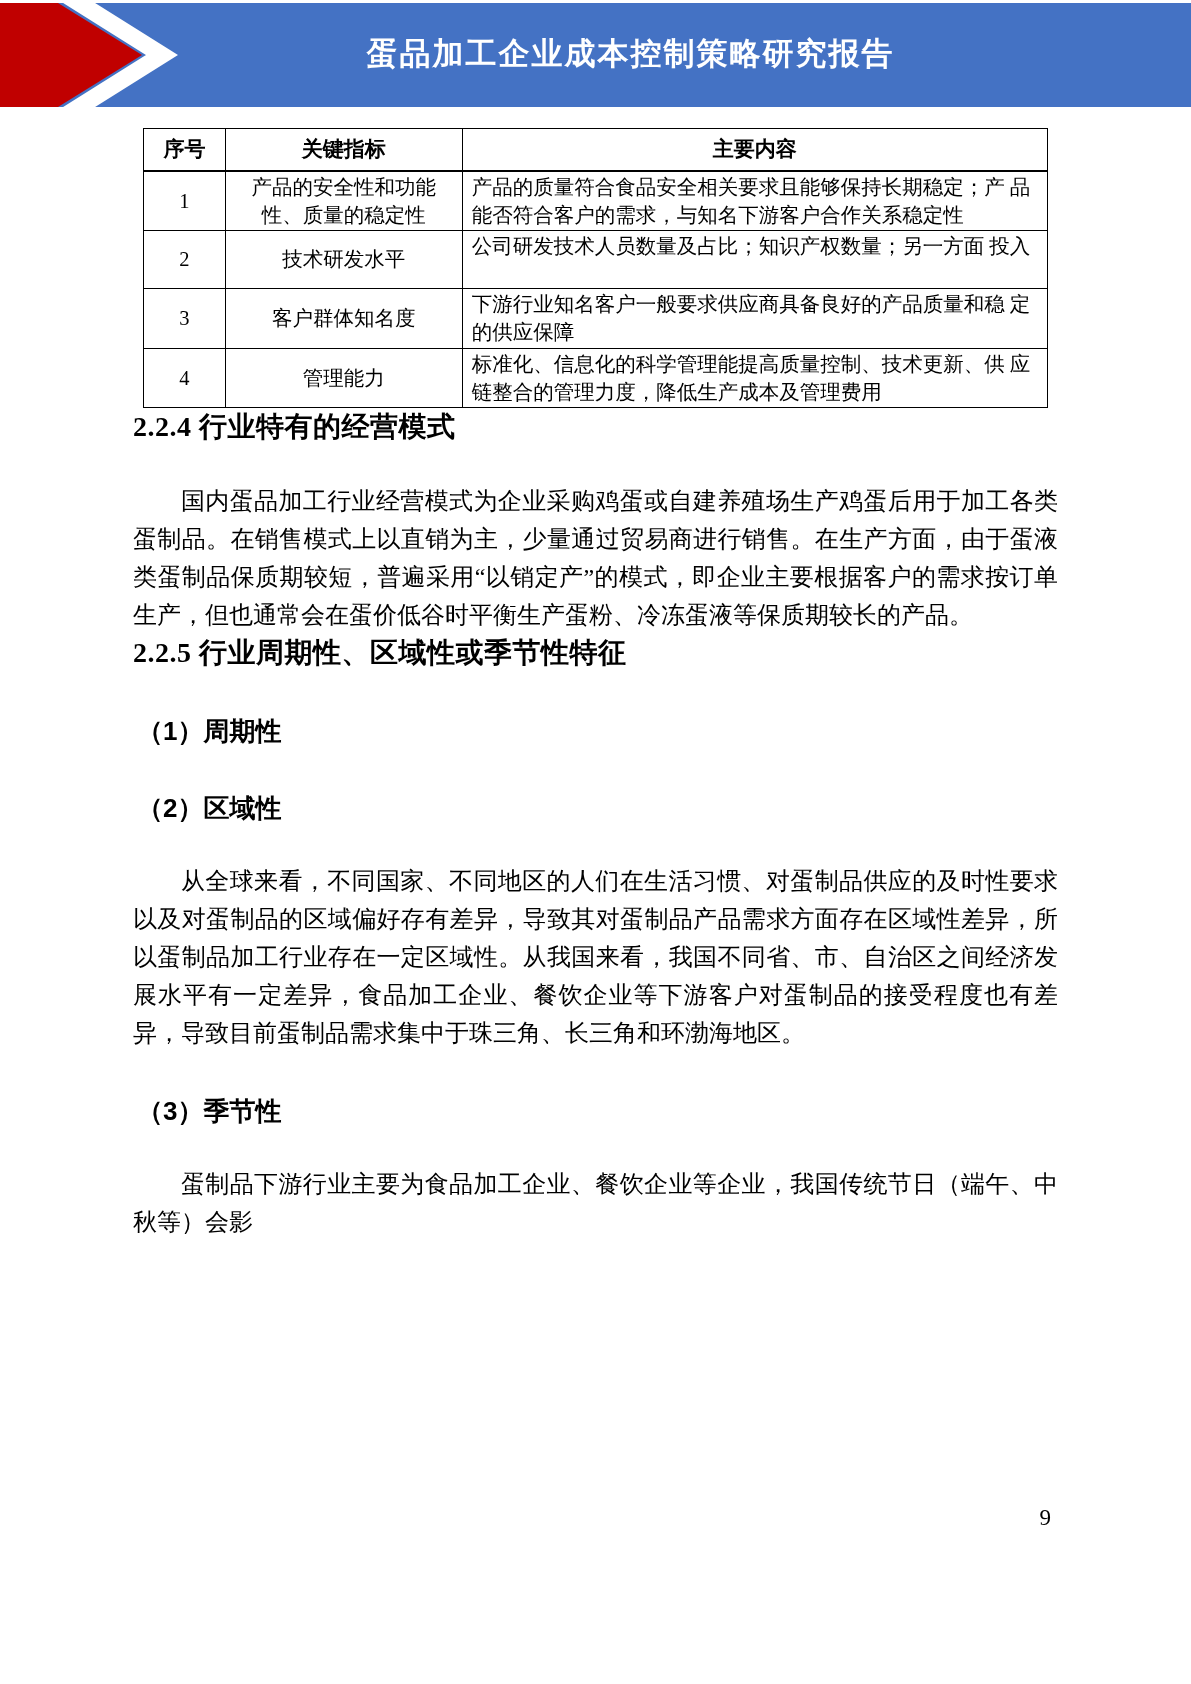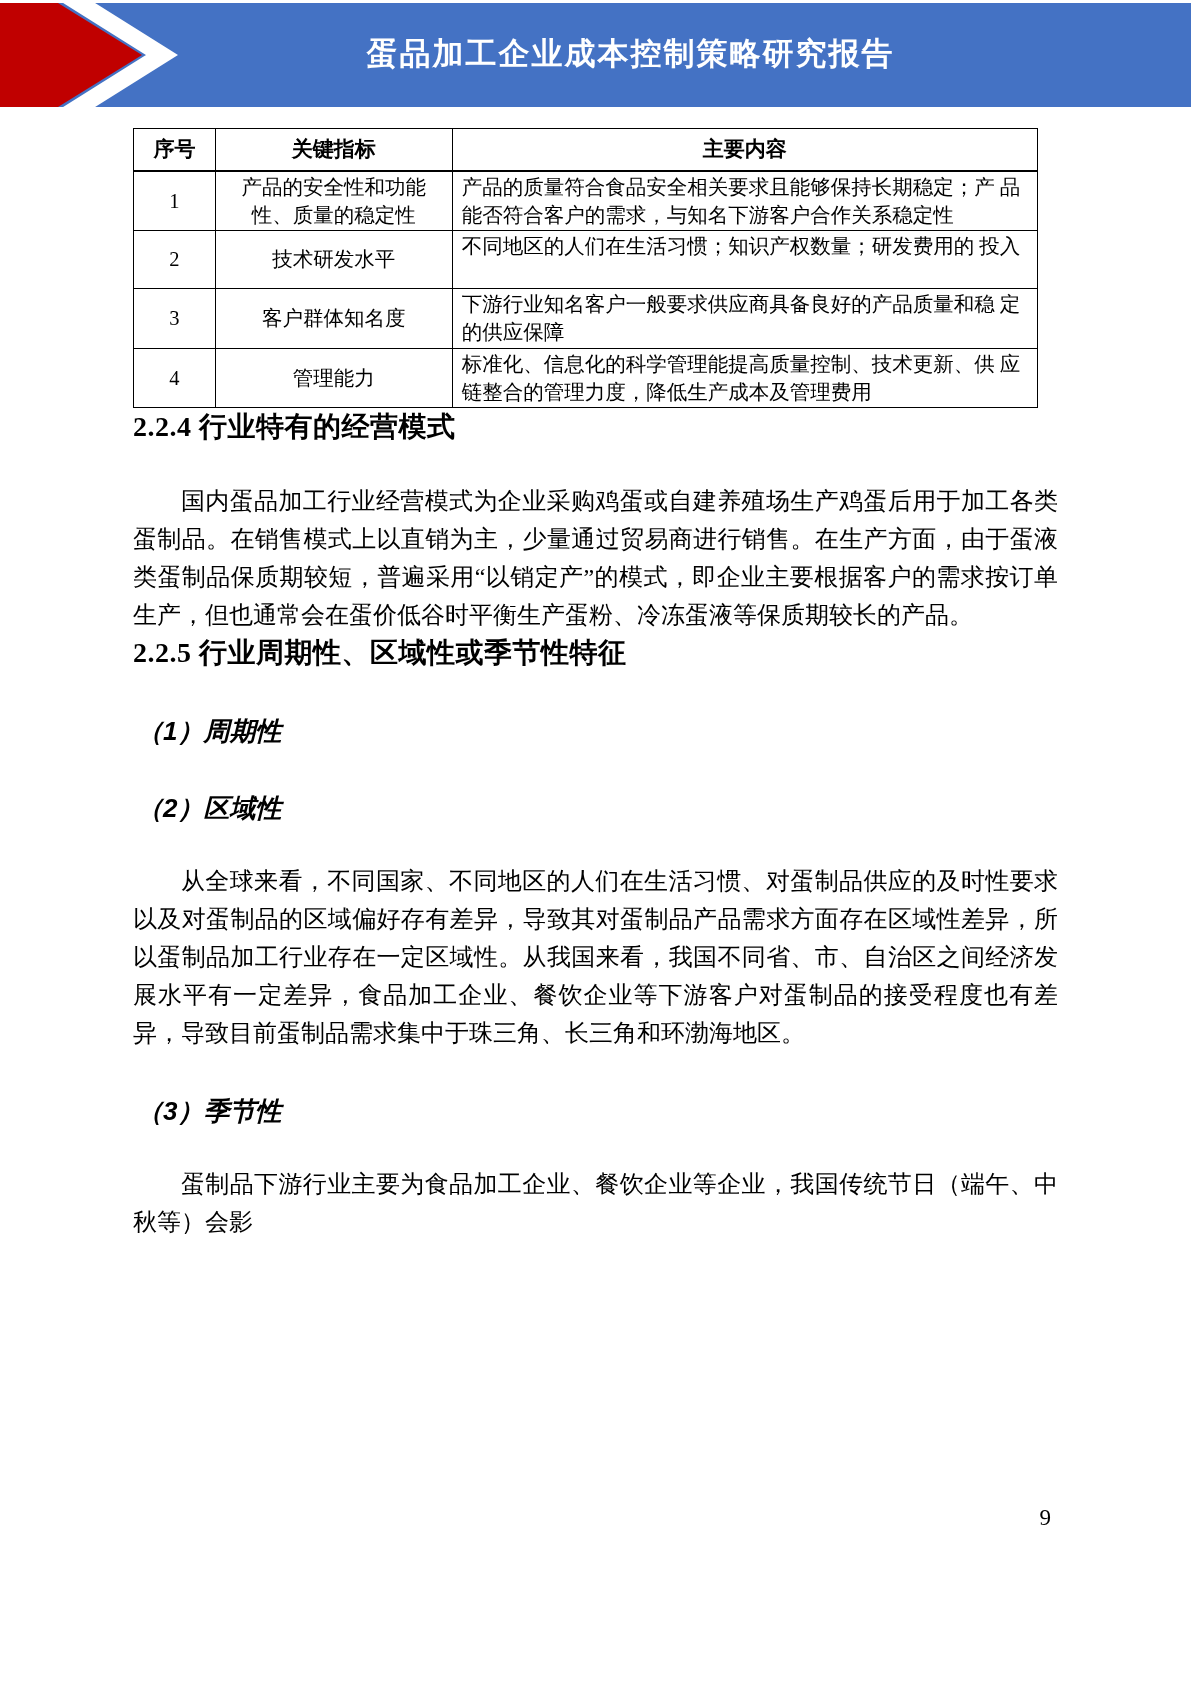--- a/index.html
+++ b/index.html
@@ -17,40 +17,40 @@
   .banner-arrow { position:absolute; left:0; top:-2px; width:210px; height:108px; }
   .banner-title {
     position:absolute; left:0; top:0; width:100%; height:104px;
     line-height:102px; text-align:center; padding-left:70px;
     color:#fff; font-family:"Liberation Sans","DejaVu Sans",sans-serif;
     font-weight:bold; font-size:31px; letter-spacing:2px;
   }
   
   .content { position:absolute; top:128px; left:133px; width:925px; }
   table.indicators {
-    border-collapse:collapse; width:905px; 
+    border-collapse:collapse; width:905px; margin-left:10px;
     font-size:20.5px; line-height:28px;
   }
   table.indicators th, table.indicators td { border:1.5px solid #000; padding:1px 7px; }
   table.indicators th {
     height:42px; font-weight:bold; text-align:center; font-size:21px;
     border-bottom-width:2px;
   }
   table.indicators td.c-no { width:82px; text-align:center; vertical-align:middle; }
   table.indicators td.c-ind { width:237px; text-align:center; vertical-align:middle; }
   table.indicators td.c-con { width:586px; text-align:left; vertical-align:top;padding-left:9px; }
   tr.r0 td { height:58px; } tr.r1 td { height:58px; }
   tr.r2 td { height:60px; } tr.r3 td { height:58px; }
   h2.sec {
     font-family:Liberation Serif, serif;
     font-size:28px; font-weight:bold; letter-spacing:0.5px;
   }
   h3.sub {
     font-family:"Liberation Sans","DejaVu Sans",sans-serif;
-    font-size:26px; font-weight:bold; margin:42px 0 0 4px;font-style:italic;
+    font-size:26px; font-weight:bold; margin:42px 0 0 4px;
   }
   p.body {
     margin-top:36px; font-size:24px; line-height:38px;
     text-align:justify; text-indent:2em;
   }
   .page-number {
     position:absolute; top:1505px; right:140px;
     font-size:23px; font-family:"Liberation Serif","DejaVu Serif",serif;
   }
   
@@ -97,21 +97,21 @@
       </thead>
       <tbody>
         <tr class="r0">
           <td class="c-no">1</td>
           <td class="c-ind">产品的安全性和功能 性、质量的稳定性</td>
           <td class="c-con">产品的质量符合食品安全相关要求且能够保持长期稳定；产 品能否符合客户的需求，与知名下游客户合作关系稳定性</td>
         </tr>
         <tr class="r1">
           <td class="c-no">2</td>
           <td class="c-ind">技术研发水平</td>
-          <td class="c-con">不同地区的人们在生活习惯；知识产权数量；研发费用的 投入</td>
+          <td class="c-con">公司研发技术人员数量及占比；知识产权数量；另一方面 投入</td>
         </tr>
         <tr class="r2">
           <td class="c-no">3</td>
           <td class="c-ind">客户群体知名度</td>
           <td class="c-con">下游行业知名客户一般要求供应商具备良好的产品质量和稳 定的供应保障</td>
         </tr>
         <tr class="r3">
           <td class="c-no">4</td>
           <td class="c-ind">管理能力</td>
           <td class="c-con">标准化、信息化的科学管理能提高质量控制、技术更新、供 应链整合的管理力度，降低生产成本及管理费用</td>

